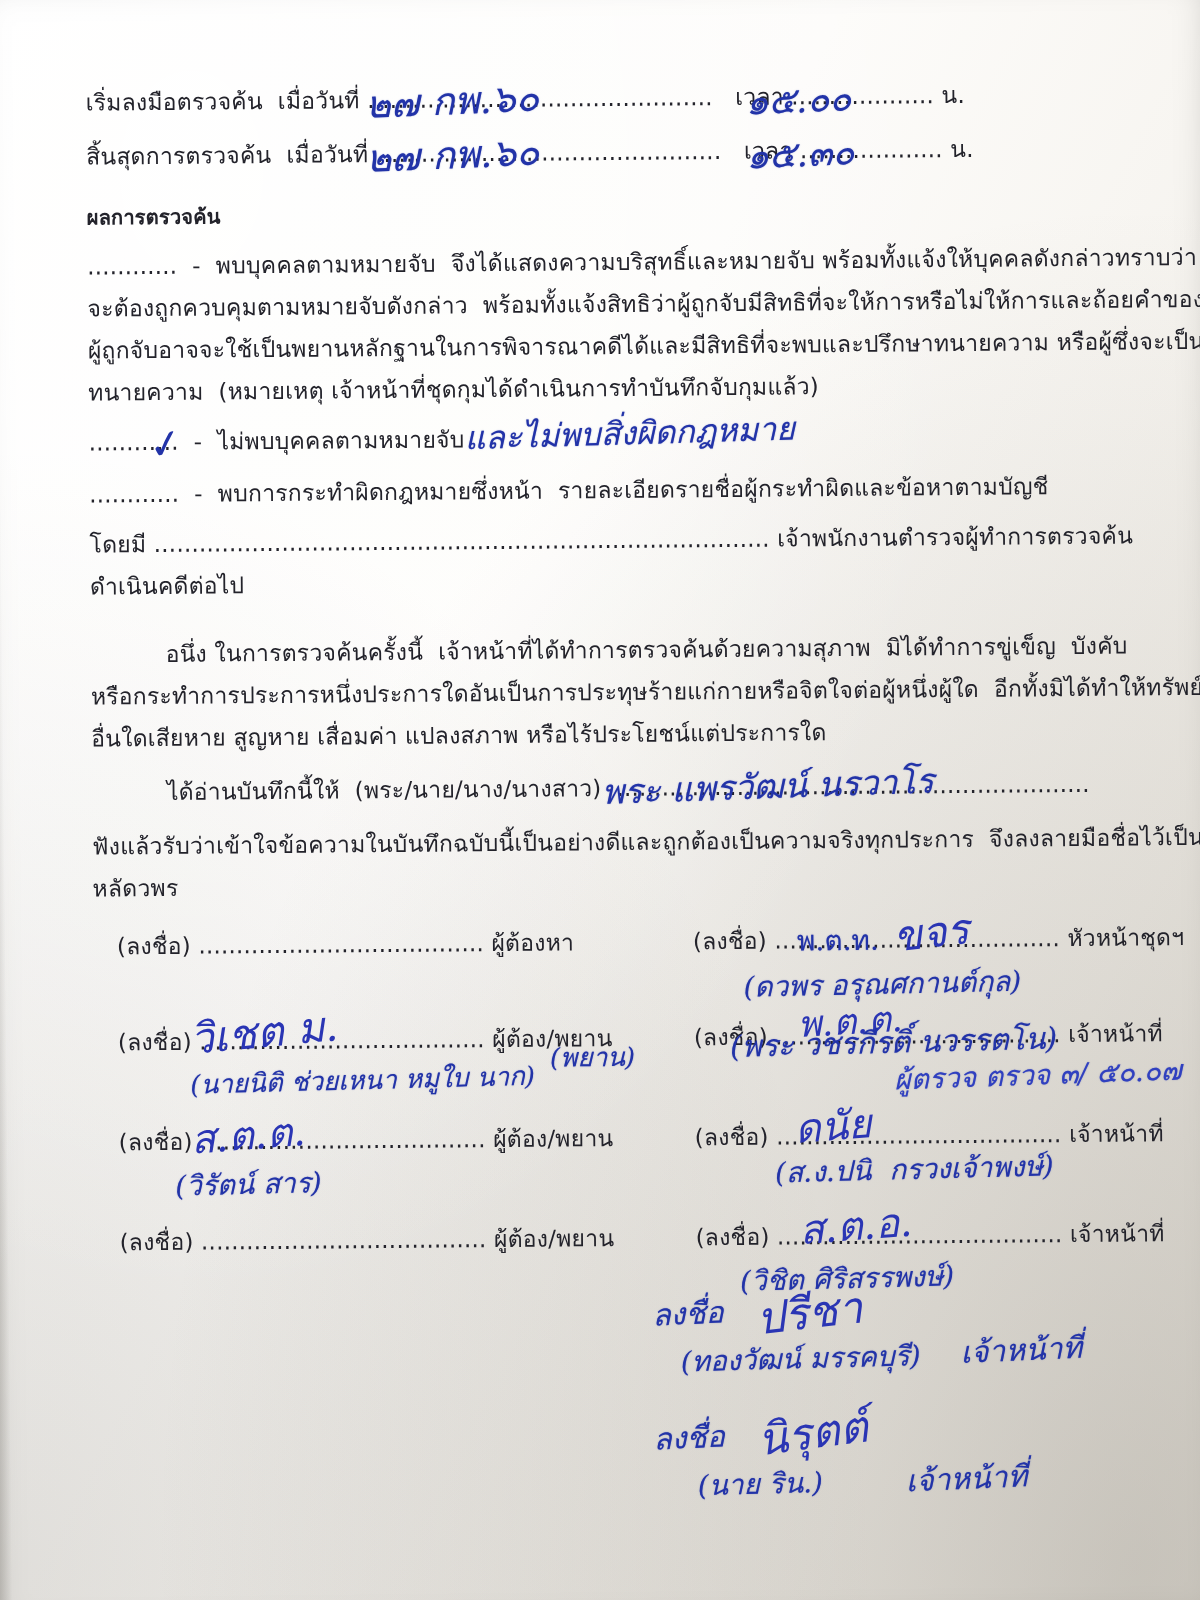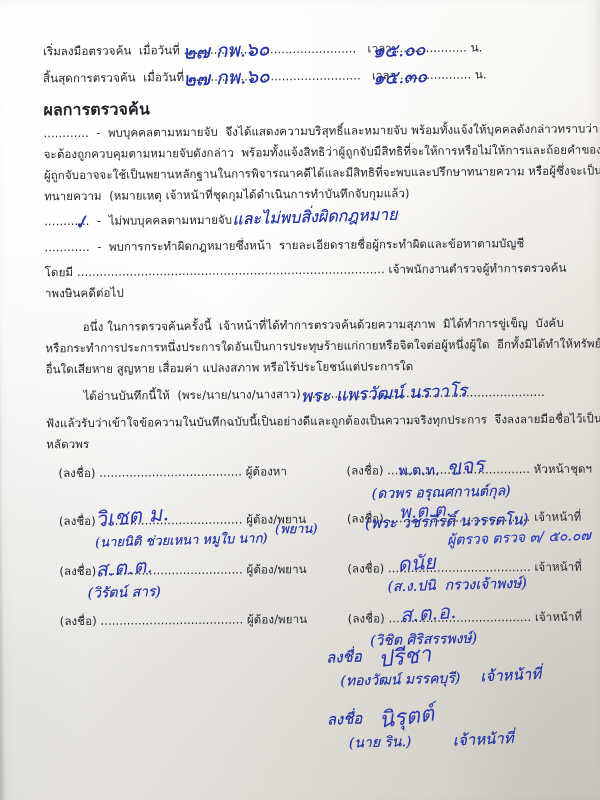--- a/index.html
+++ b/index.html
@@ -92,30 +92,30 @@
   <div class="sheet">
     <div class="edge-l"></div>
 
   </div>
 
   <div class="doc">
 
     <div class="pline" style="left:0px; top:0px;">เริ่มลงมือตรวจค้น  เมื่อวันที่ ..............................................   เวลา ................... น.</div>
     <div class="pline" style="left:0px; top:27px;">สิ้นสุดการตรวจค้น  เมื่อวันที่ ..............................................   เวลา ................... น.</div>
 
-    <div class="pline bold" style="left:0px; top:58px; font-size:16px;">ผลการตรวจค้น</div>
+    <div class="pline bold" style="left:0px; top:58px; font-size:10px;">ผลการตรวจค้น</div>
 
     <div class="pline" style="left:0px; top:82px;">............  -  พบบุคคลตามหมายจับ  จึงได้แสดงความบริสุทธิ์และหมายจับ พร้อมทั้งแจ้งให้บุคคลดังกล่าวทราบว่า</div>
     <div class="pline" style="left:0px; top:103px;">จะต้องถูกควบคุมตามหมายจับดังกล่าว  พร้อมทั้งแจ้งสิทธิว่าผู้ถูกจับมีสิทธิที่จะให้การหรือไม่ให้การและถ้อยคำของ</div>
     <div class="pline" style="left:0px; top:124px;">ผู้ถูกจับอาจจะใช้เป็นพยานหลักฐานในการพิจารณาคดีได้และมีสิทธิที่จะพบและปรึกษาทนายความ หรือผู้ซึ่งจะเป็น</div>
     <div class="pline" style="left:0px; top:145px;">ทนายความ  (หมายเหตุ เจ้าหน้าที่ชุดกุมได้ดำเนินการทำบันทึกจับกุมแล้ว)</div>
     <div class="pline" style="left:0px; top:170px;">............  -  ไม่พบบุคคลตามหมายจับ</div>
     <div class="pline" style="left:0px; top:196px;">............  -  พบการกระทำผิดกฎหมายซึ่งหน้า  รายละเอียดรายชื่อผู้กระทำผิดและข้อหาตามบัญชี</div>
     <div class="pline" style="left:0px; top:221px;">โดยมี .................................................................................. เจ้าพนักงานตำรวจผู้ทำการตรวจค้น</div>
-    <div class="pline" style="left:0px; top:242px;">าพงษินคดีต่อไป</div>
+    <div class="pline" style="left:0px; top:242px;">ดำเนินคดีต่อไป</div>
 
     <div class="pline" style="left:0px; top:276px;">          อนึ่ง ในการตรวจค้นครั้งนี้  เจ้าหน้าที่ได้ทำการตรวจค้นด้วยความสุภาพ  มิได้ทำการขู่เข็ญ  บังคับ</div>
     <div class="pline" style="left:0px; top:297px;">หรือกระทำการประการหนึ่งประการใดอันเป็นการประทุษร้ายแก่กายหรือจิตใจต่อผู้หนึ่งผู้ใด  อีกทั้งมิได้ทำให้ทรัพย์สิน</div>
     <div class="pline" style="left:0px; top:318px;">อื่นใดเสียหาย สูญหาย เสื่อมค่า แปลงสภาพ หรือไร้ประโยชน์แต่ประการใด</div>
 
     <div class="pline" style="left:0px; top:345px;">          ได้อ่านบันทึกนี้ให้  (พระ/นาย/นาง/นางสาว)  ...............................................................</div>
 
     <div class="pline" style="left:0px; top:372px;">ฟังแล้วรับว่าเข้าใจข้อความในบันทึกฉบับนี้เป็นอย่างดีและถูกต้องเป็นความจริงทุกประการ  จึงลงลายมือชื่อไว้เป็น</div>
     <div class="pline" style="left:0px; top:393px;">หลัดวพร</div>
 

